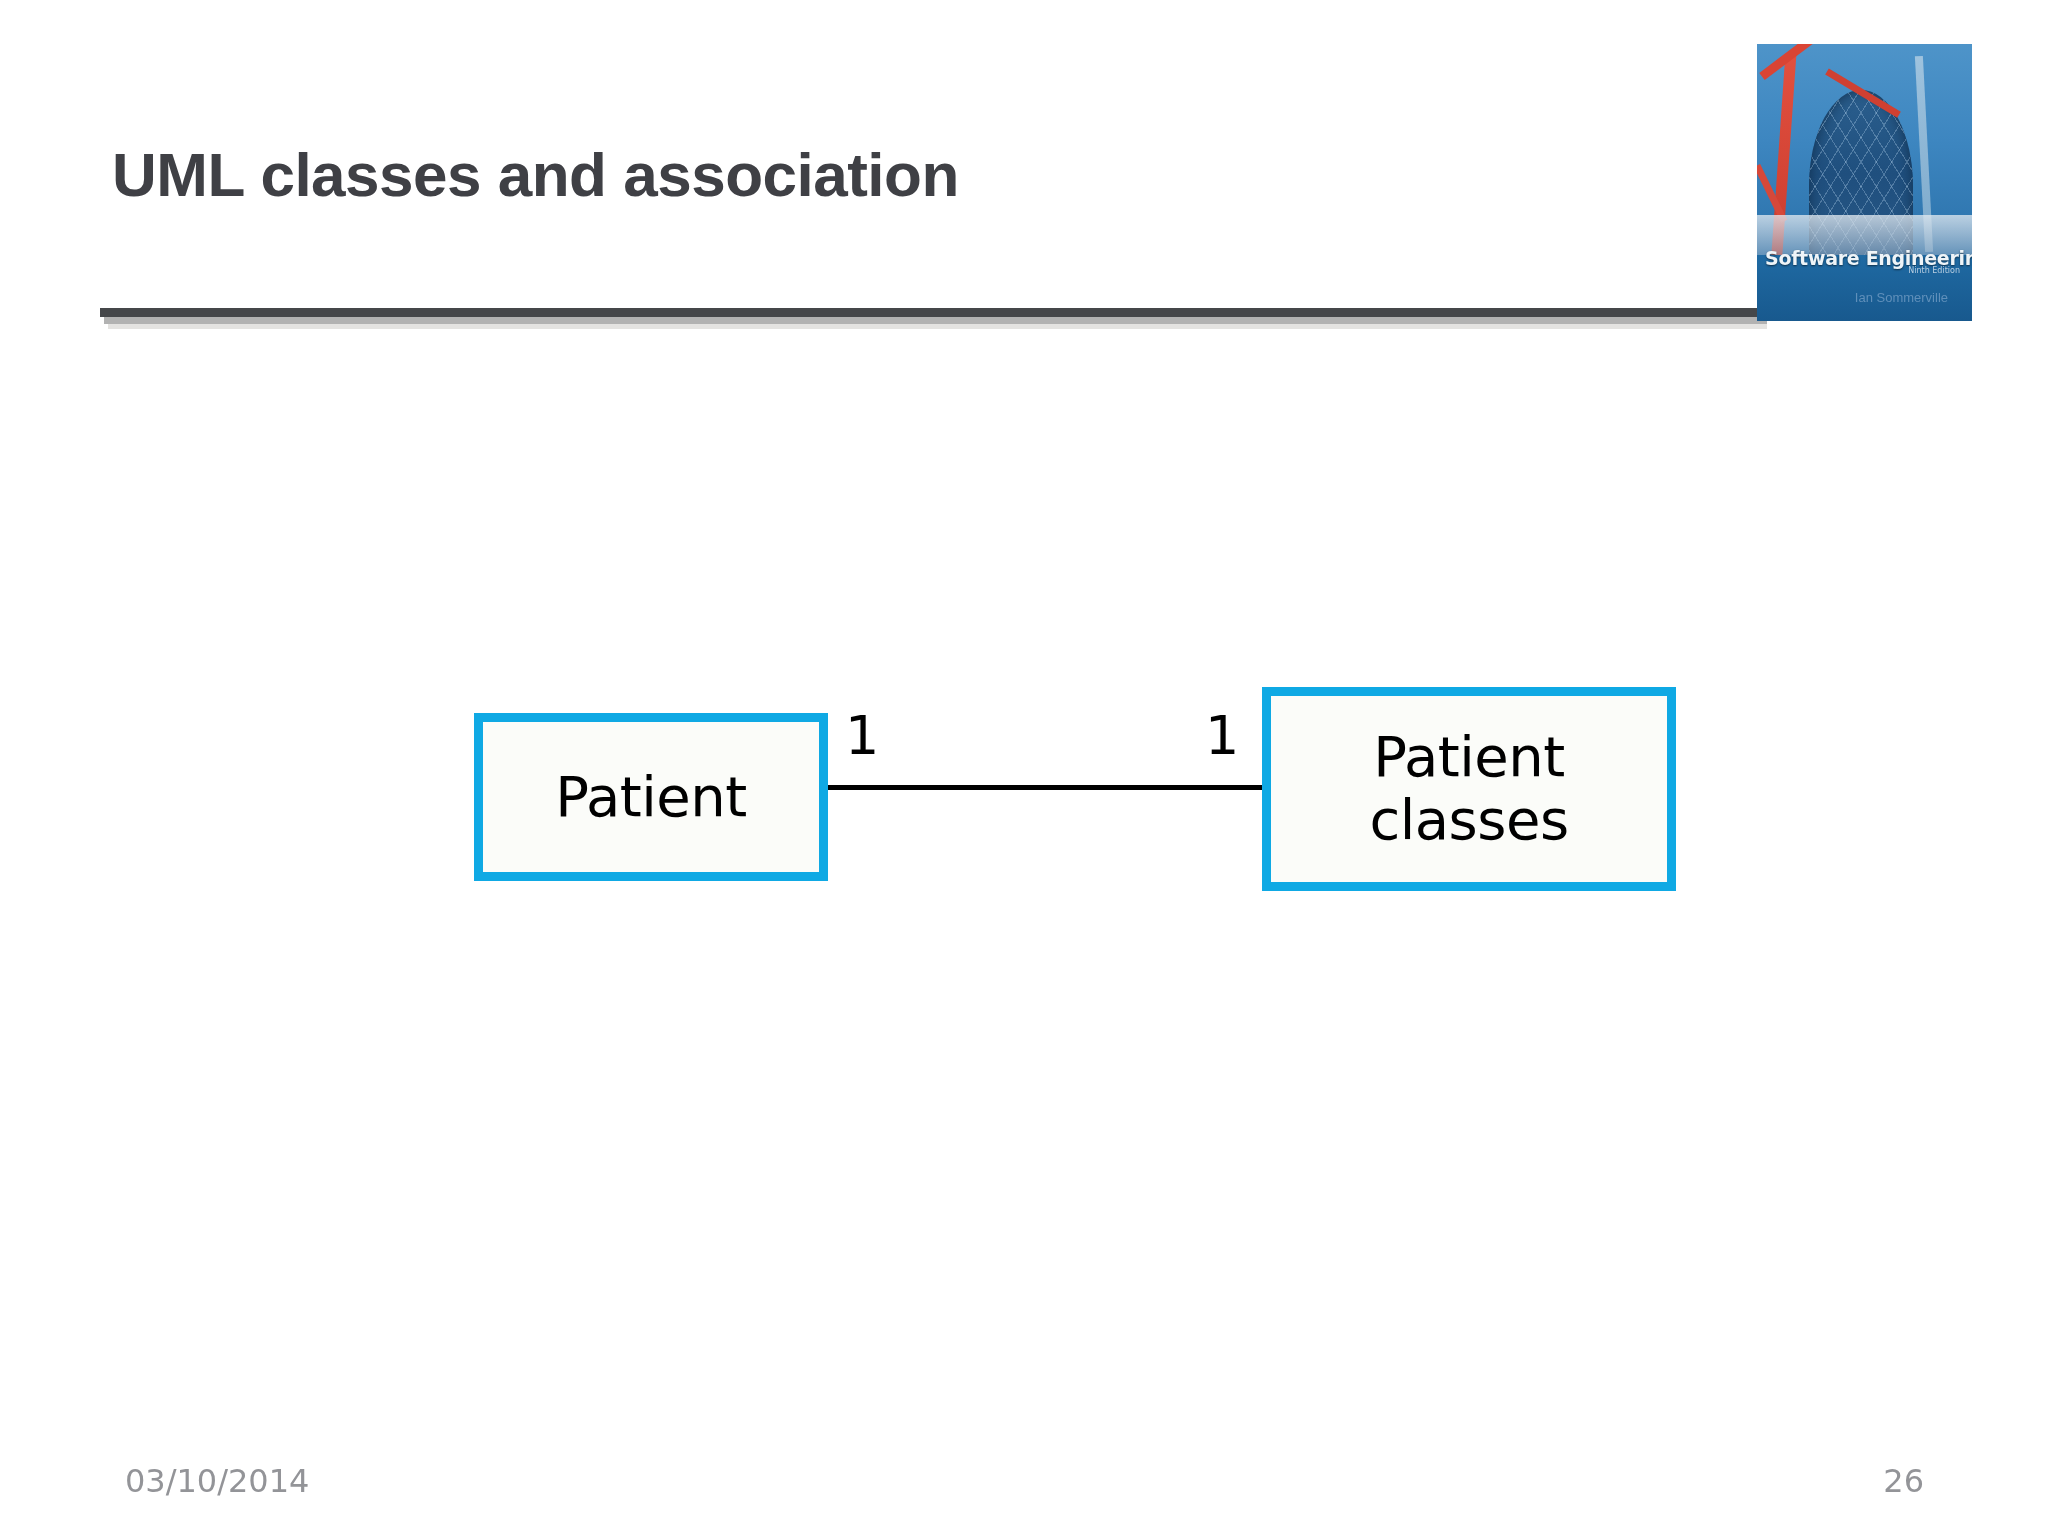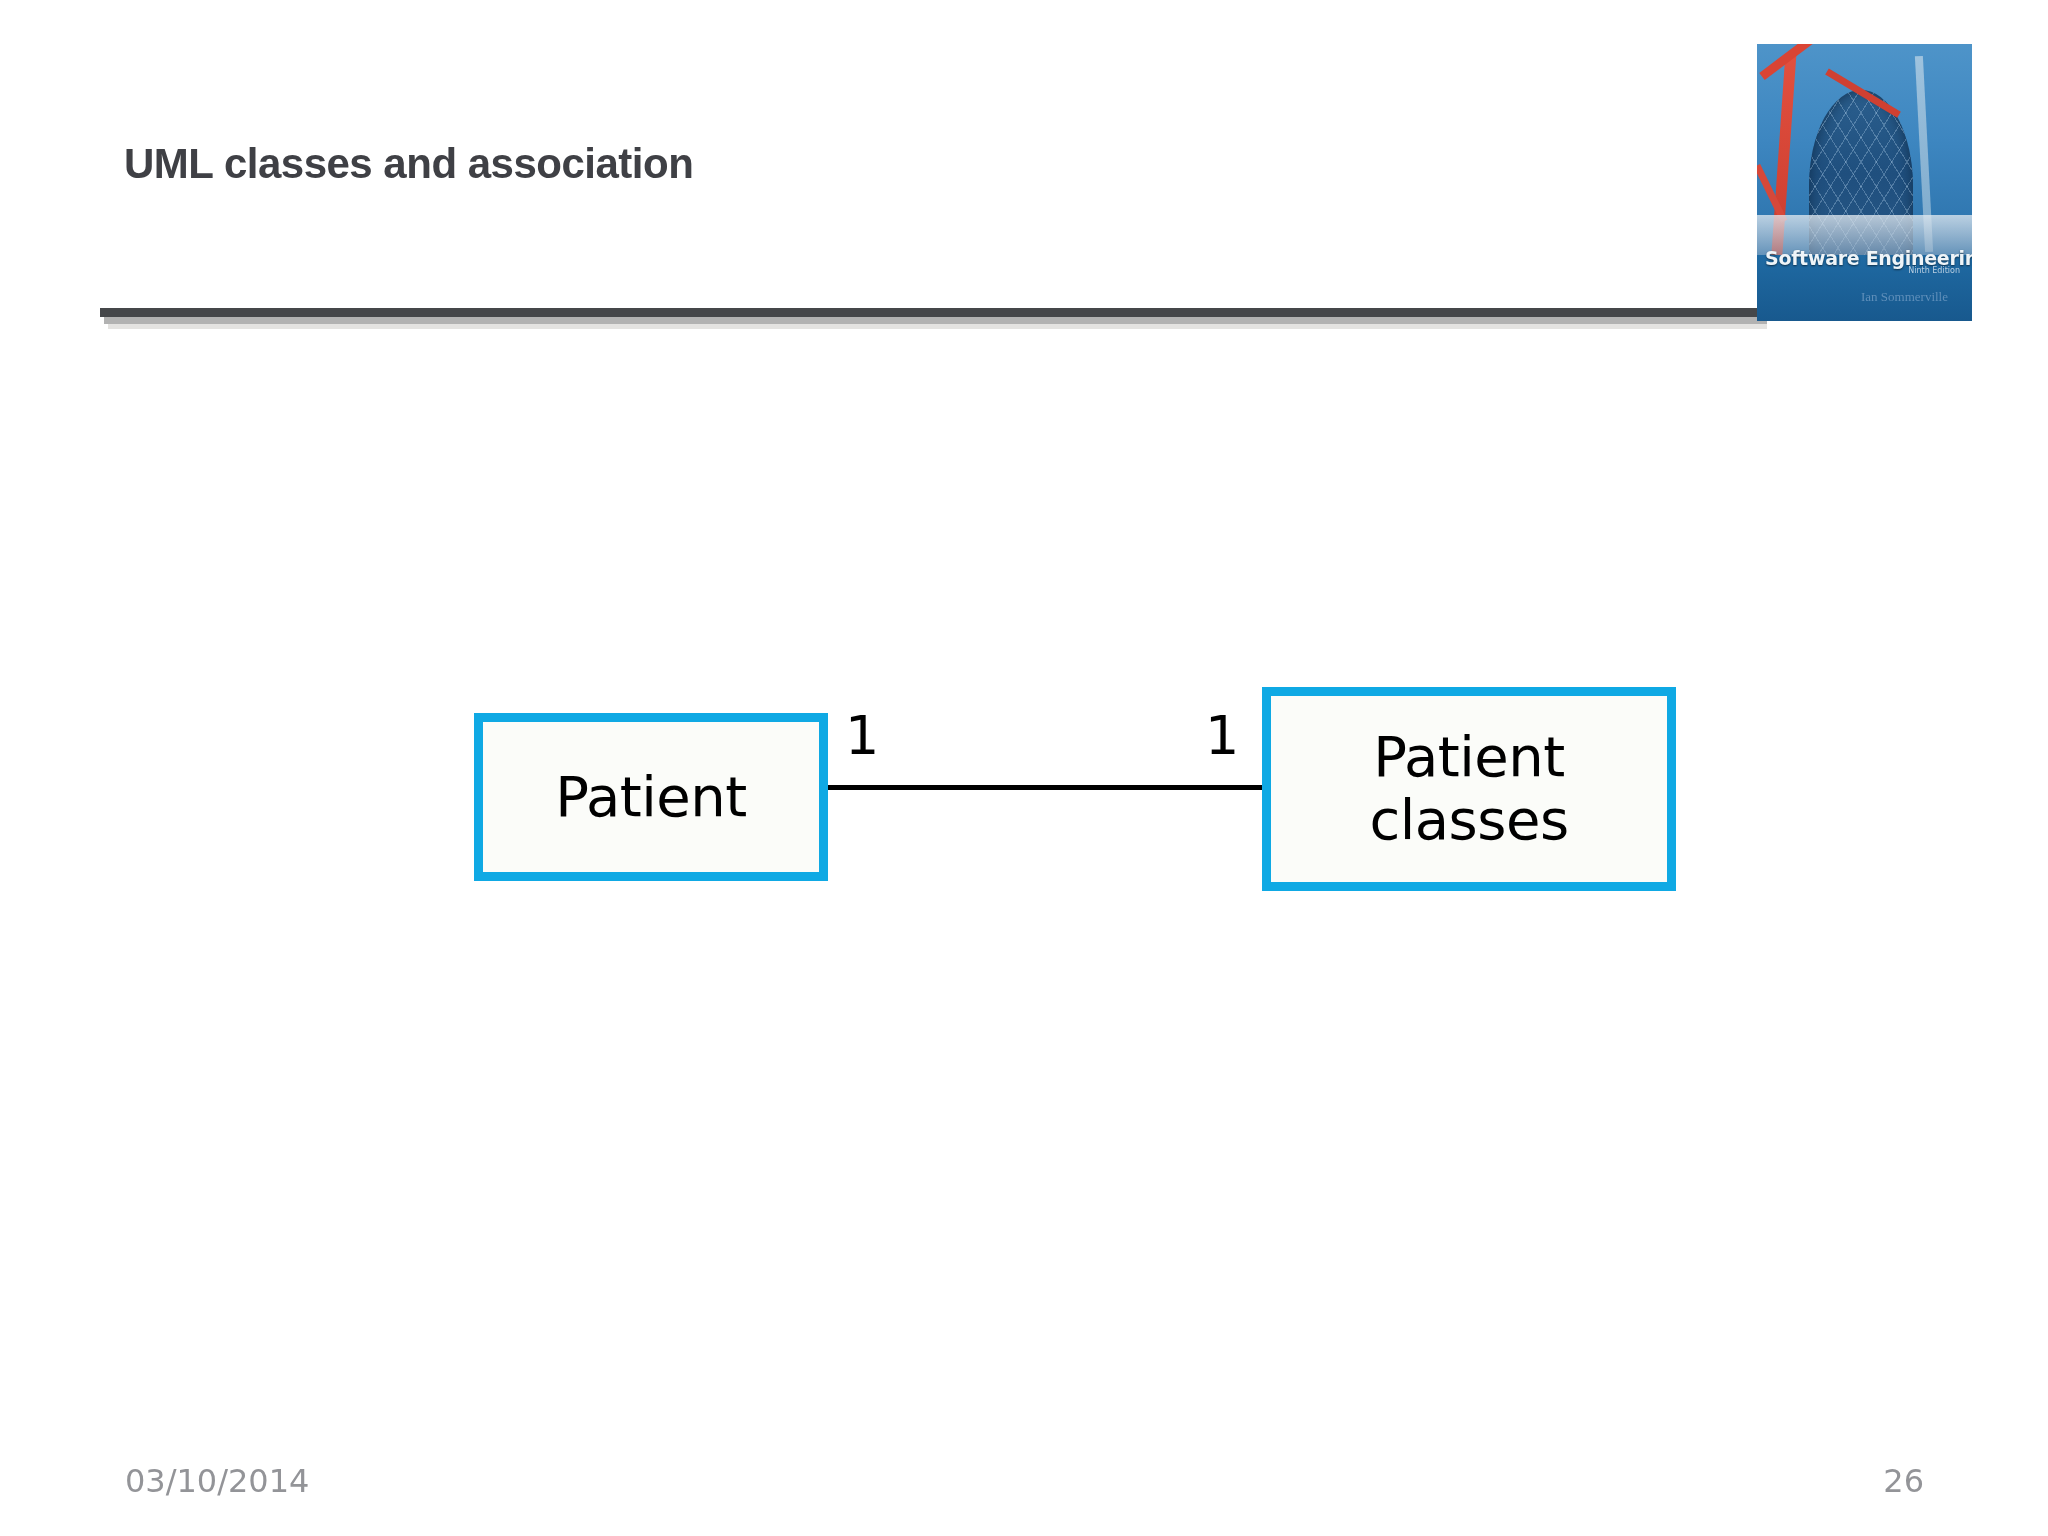--- a/index.html
+++ b/index.html
@@ -15,25 +15,25 @@
     position: relative;
     width: 2048px;
     height: 1536px;
     background: #ffffff;
     overflow: hidden;
   }
 
   
   #slide-title {
     position: absolute;
-    left: 124px;
+    left: 112px;
     top: 142px;
     width: 1560px;
     font-family: "Liberation Sans", sans-serif;
-    font-size: 42px;
+    font-size: 62px;
     font-weight: bold;
     color: #3f4045;
     letter-spacing: -0.5px;
     line-height: 1.05;
     white-space: nowrap;
   }
 
   
   #title-divider {
     position: absolute;
@@ -176,21 +176,21 @@
     letter-spacing: -0.3px;
   }
   #book-cover .cover-author {
     position: absolute;
     left: 8px;
     bottom: 16px;
     width: 199px;
     text-align: right;
     padding-right: 16px;
     box-sizing: border-box;
-    font-family: Liberation Serif, serif;
+    font-family: Liberation Sans, sans-serif;
     font-size: 13px;
     color: #5f8fba;
     white-space: nowrap;
   }
   #book-cover .cover-edition {
     position: absolute;
     right: 12px;
     bottom: 46px;
     font-family: "DejaVu Sans", sans-serif;
     font-size: 8px;

